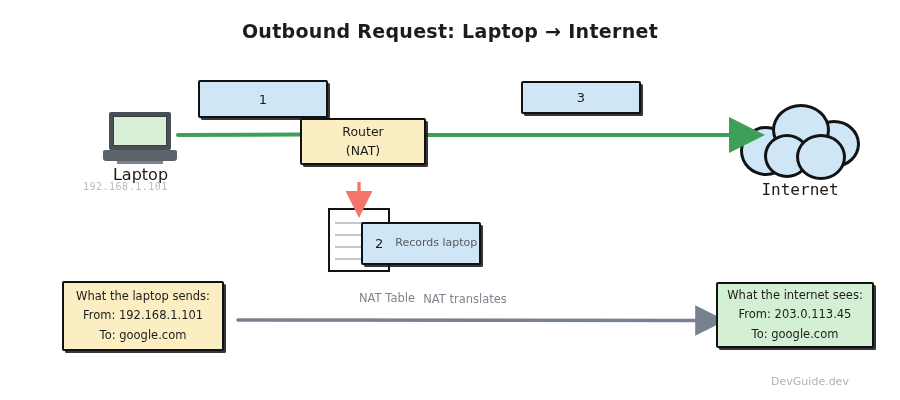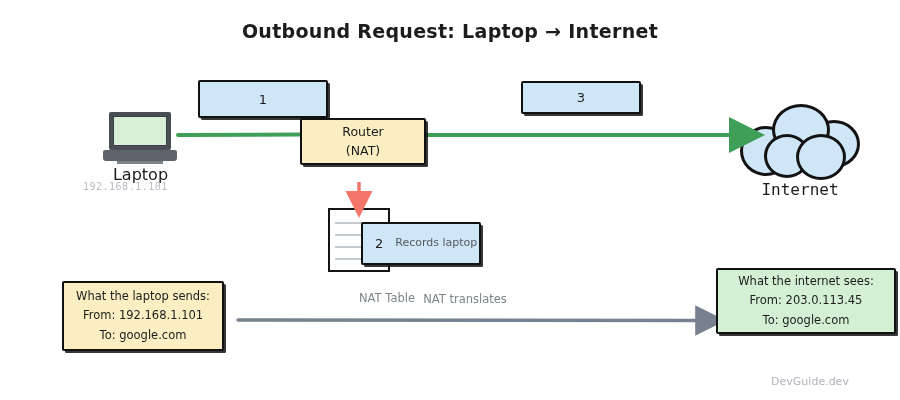--- a/index.html
+++ b/index.html
@@ -152,21 +152,21 @@
   }
 
   
   #translate-label {
     left: 400px; top: 292px; width: 130px; text-align:center;
     font-size: 11.5px; color: #7e848c;
   }
 
   
   #note-left  { left: 62px;  top: 281px; width: 162px; height: 70px; z-index:5; }
-  #note-right { left: 716px; top: 268px; width: 180px; height: 66px; z-index:5; }
+  #note-right { left: 716px; top: 282px; width: 158px; height: 66px; z-index:5; }
   .note-txt {
     font-size: 11.5px; color: #1c1c1c; line-height: 1.7; text-align:center;
   }
 
   
   #watermark {
     left: 740px; top: 375px; width: 140px; text-align:center;
     font-size: 11px; color: #aeb3ba;
   }
 

